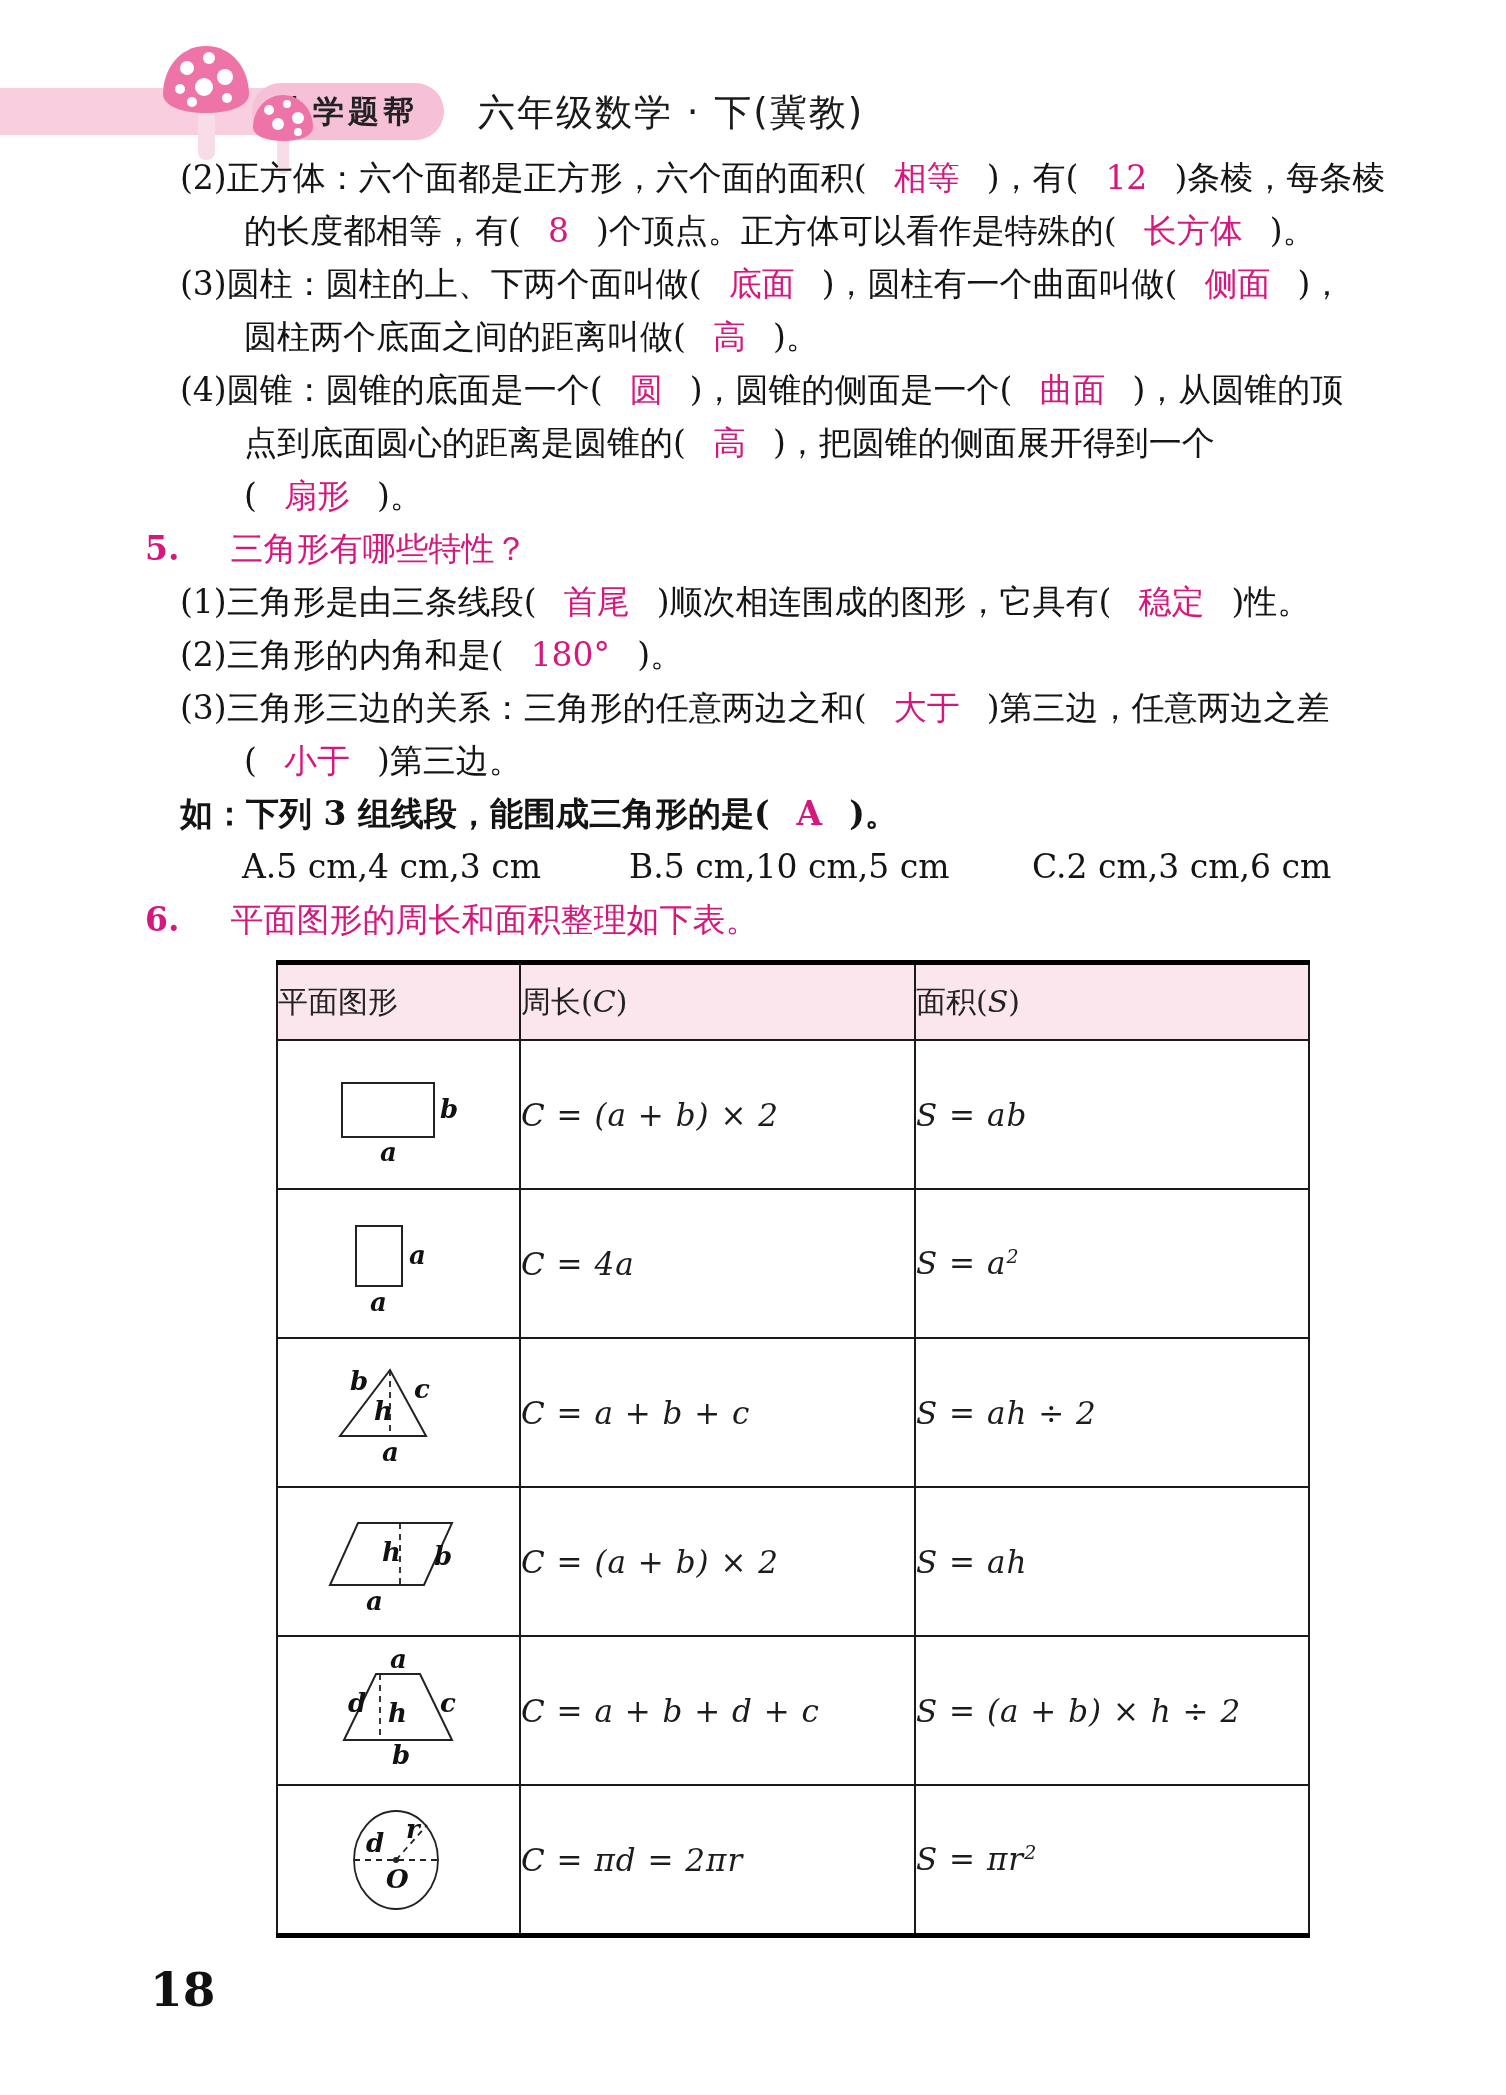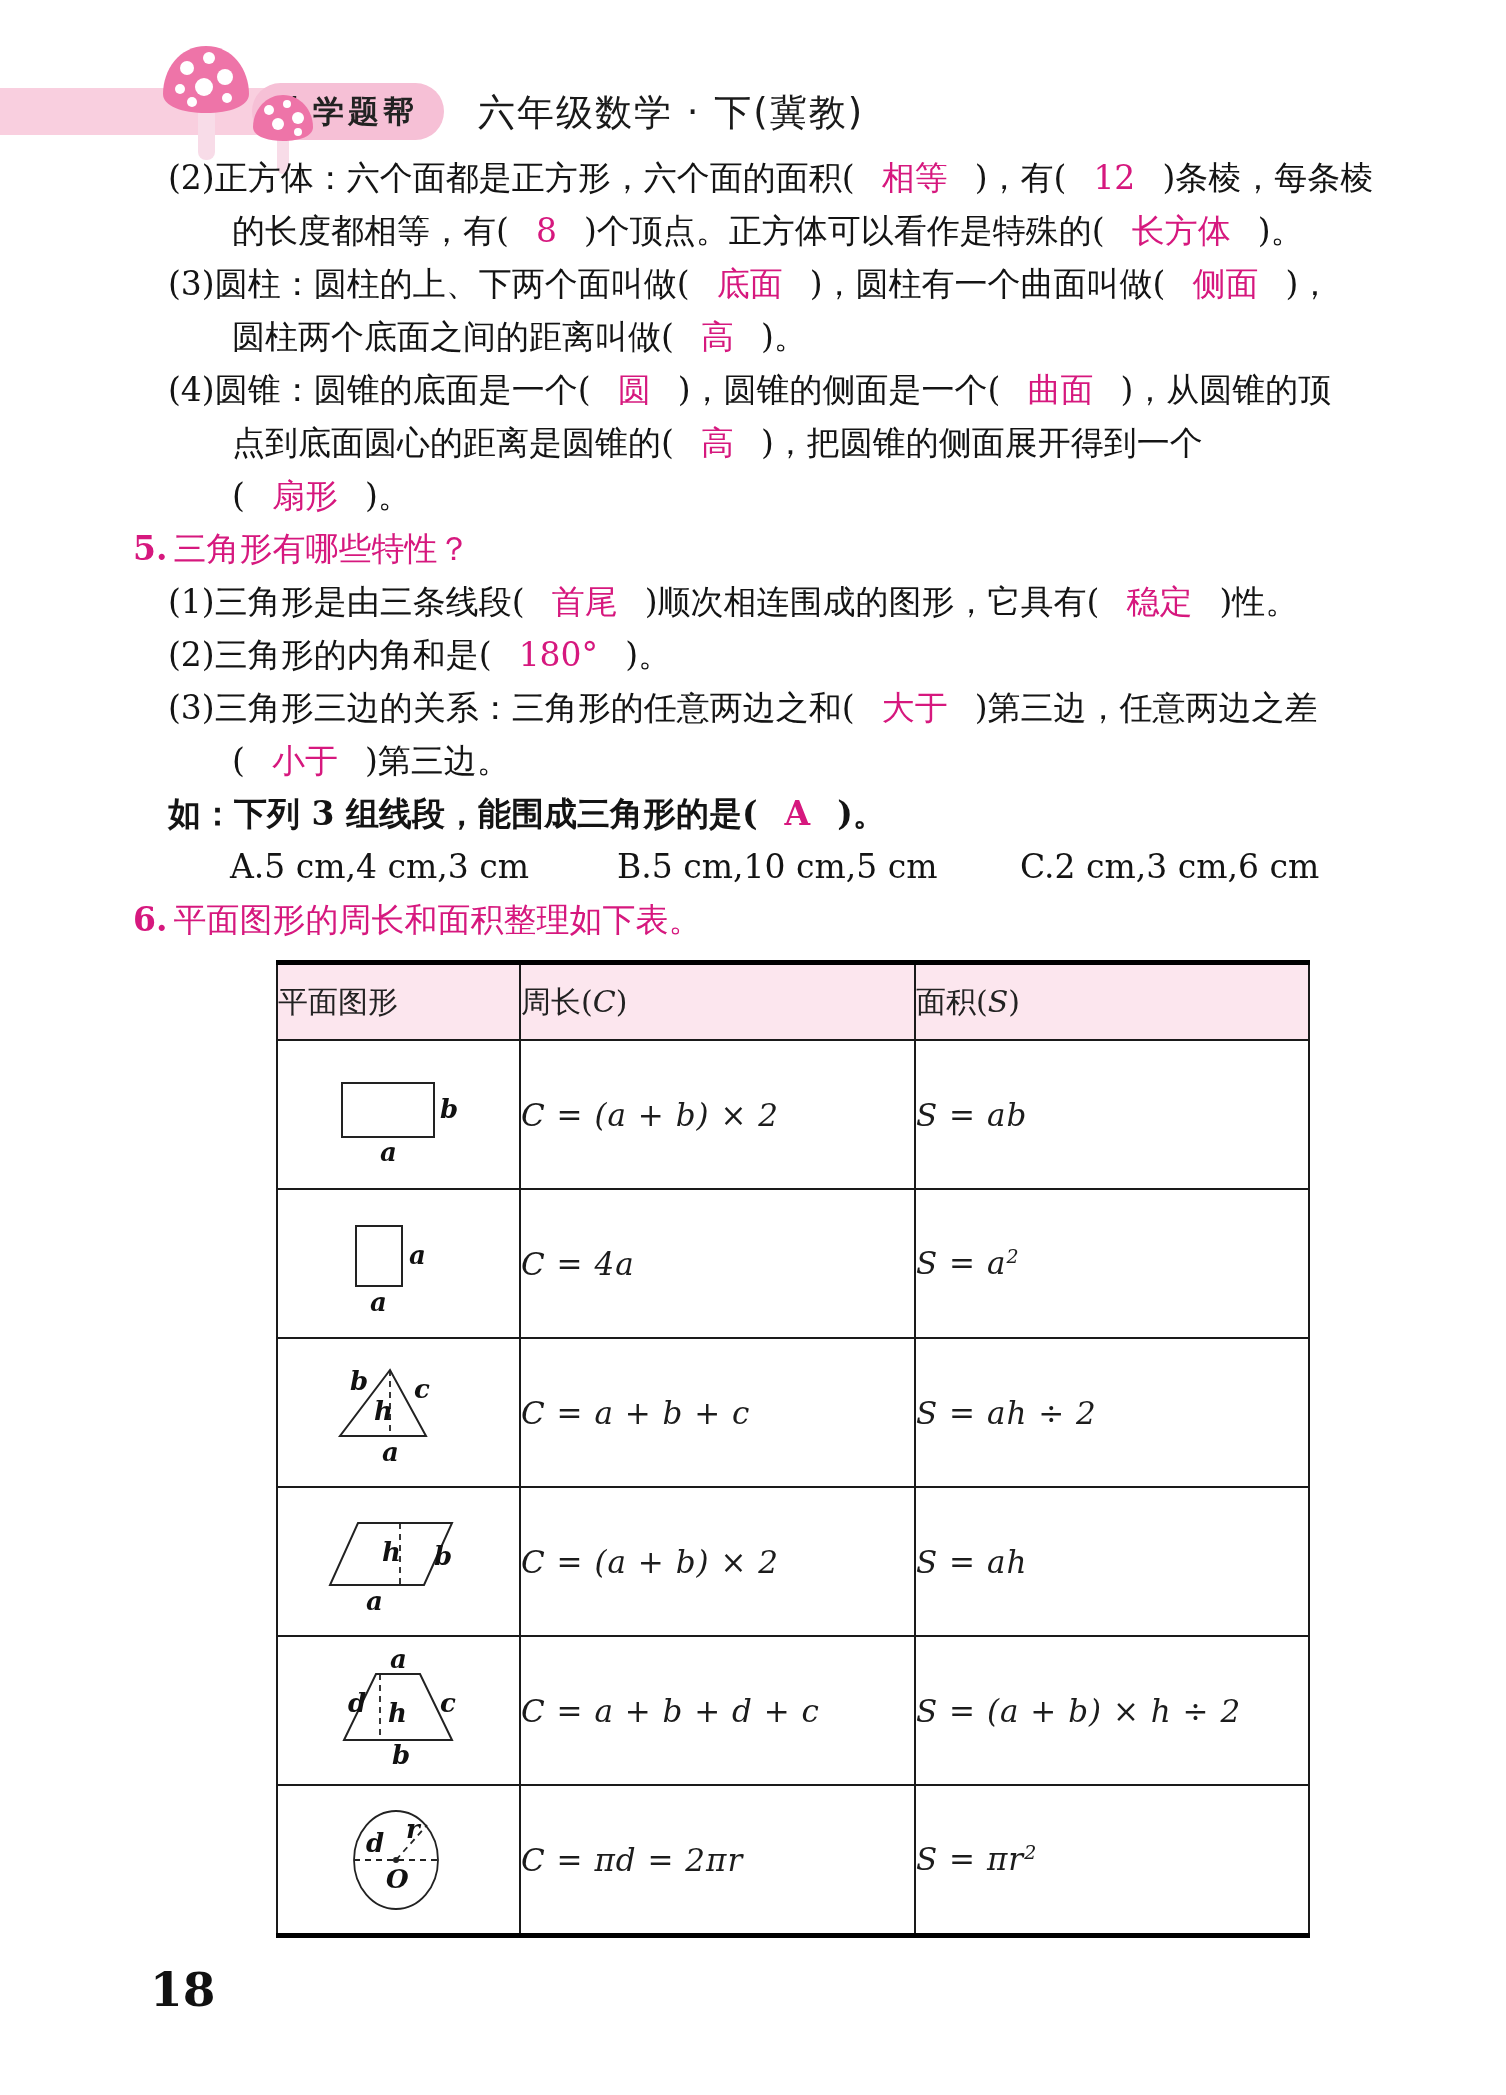--- a/index.html
+++ b/index.html
@@ -27,30 +27,30 @@
   }
   .mushroom{position:absolute;}
   .m-big{left:156px;top:42px;}
   .m-small{left:248px;top:92px;}
   .header-title{
     position:absolute;left:478px;top:89px;height:47px;line-height:47px;
     font-size:37px;color:#1a1a1a;letter-spacing:2px;
     font-family:"DejaVu Sans","Liberation Sans",sans-serif;
   }
   
-  .body-text{position:absolute;left:0;top:151px;width:1492px;}
+  .body-text{position:absolute;left:12px;top:151px;width:1492px;}
   .line{height:53px;line-height:53px;font-size:33px;white-space:nowrap;}
   .ind-item{padding-left:168px;}
   .ind-wrap{padding-left:232px;}
   .ind-section{padding-left:133px;}
   .ind-example{padding-left:168px;font-weight:bold;}
   .ind-options{padding-left:230px;}
   .answer{color:#d6187e;margin:0 27px;}
   .sec-num{color:#d6187e;font-weight:bold;margin-right:6px;}
-  .sec-text{color:#d6187e;}
+  .sec-text{color:#d6187e;margin-left:45px;}
   .opt{display:inline-block;}
   .opt0{width:387px;}
   .opt1{width:403px;}
   
   .fig-table{
     position:absolute;left:276px;top:960px;width:1032px;
     border-collapse:collapse;table-layout:fixed;
     border-top:5px solid #000;border-bottom:5px solid #000;
   }
   .fig-table th,.fig-table td{

